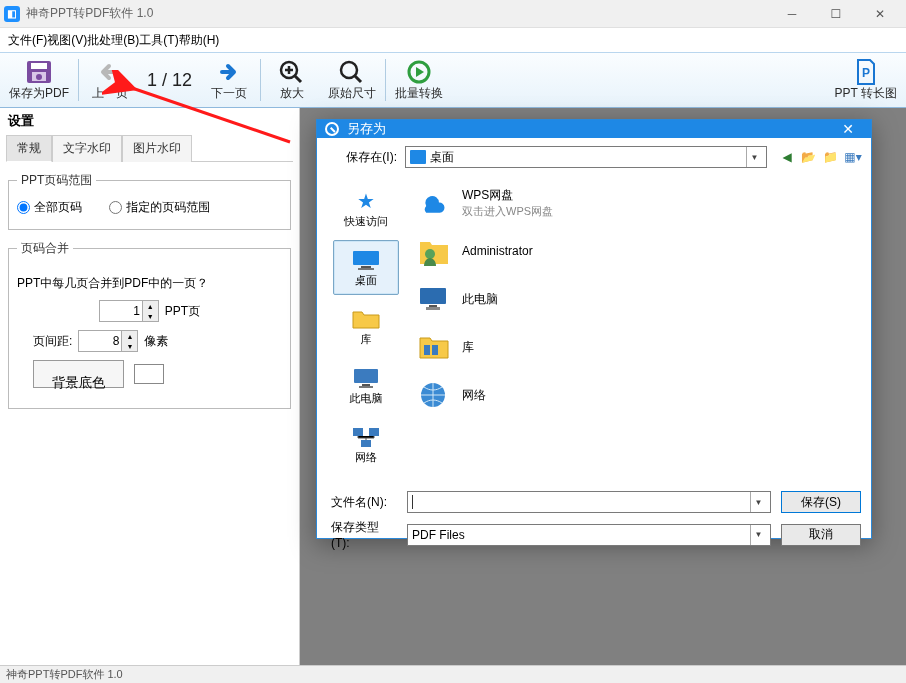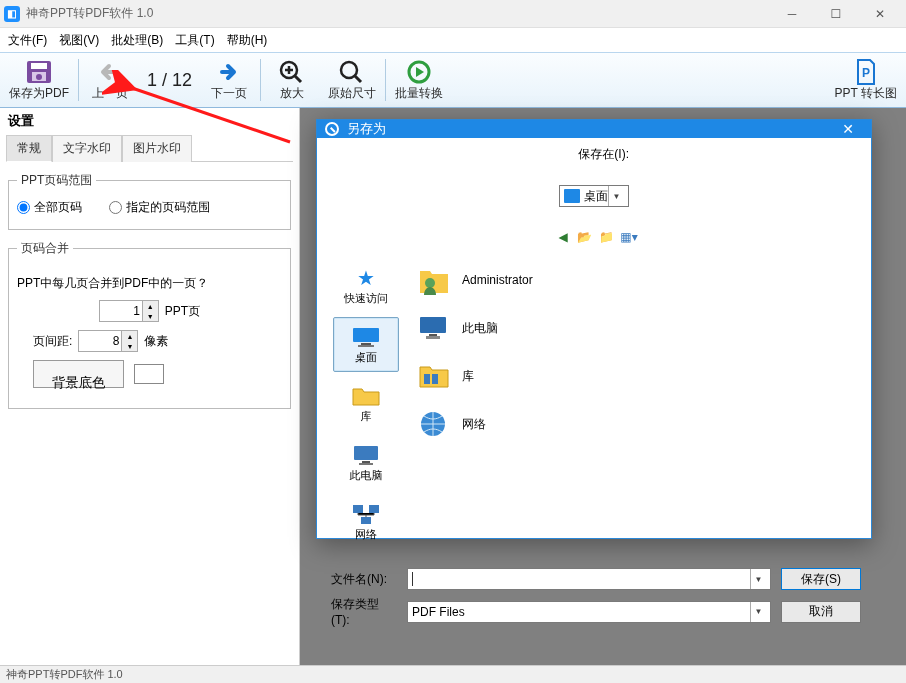--- a/index.html
+++ b/index.html
@@ -6,21 +6,21 @@
 body { width: 906px; height: 683px; background: #fff; font-size: 12px; position: relative; overflow: hidden; }
 
 
 .titlebar { height: 28px; background: #f0f0f0; display: flex; align-items: center; padding: 0 4px; border-bottom: 1px solid #e0e0e0; }
 .titlebar .appicon { width: 16px; height: 16px; background: #1e90ff; border-radius: 3px; margin-right: 6px; display:flex;align-items:center;justify-content:center;color:#fff;font-size:10px;font-weight:bold;}
 .titlebar .title { color: #666; flex: 1; }
 .titlebar .winbtns { display: flex; }
 .titlebar .winbtn { width: 44px; height: 28px; display: flex; align-items: center; justify-content: center; color: #555; cursor: pointer; }
 
 
-.menubar { height: 24px; display: flex; align-items: center; padding: 0 8px; gap: 12px; background: #fff; }
+.menubar { height: 24px; display: flex; align-items: center; padding: 0 8px; background: #fff; }
 .menubar .menuitem { cursor: pointer; }
 
 
 .toolbar { height: 56px; background: linear-gradient(#fafdff,#e8f3fb); border-top: 1px solid #b9d6ee; border-bottom: 1px solid #8fb9dd; display: flex; align-items: stretch; padding: 0 2px; }
 .toolbtn { display: flex; flex-direction: column; align-items: center; justify-content: center; padding: 4px 6px; min-width: 58px; cursor: pointer; border: 1px solid transparent; border-radius: 3px; }
 .toolbtn .ico { height: 28px; display:flex;align-items:center;justify-content:center; }
 .toolbtn .lbl { font-size: 12px; color: #2a2a2a; white-space:nowrap; }
 .toolsep { width: 1px; background: #b0cce2; margin: 6px 2px; }
 .toolspacer { flex: 1; }
 .pagectr { display:flex;align-items:center;padding:0 8px;color:#222;font-size:18px; }
@@ -52,21 +52,21 @@
 .arrow { position:absolute; pointer-events:none; }
 
 
 .dialog { position:absolute; left:316px; top:119px; width:556px; height:420px; background:#fff; border:1px solid #2b88d8; box-shadow:0 6px 24px rgba(0,0,0,.35); display:flex; flex-direction:column; }
 .dlg-title { height:30px; background:#1e88e5; color:#fff; display:flex; align-items:center; padding:0 8px; }
 .dlg-title .ico { width:14px;height:14px;border:2px solid #fff;border-radius:50%;margin-right:8px;position:relative;}
 .dlg-title .ico:after{content:"";position:absolute;left:3px;top:5px;width:6px;height:1.5px;background:#fff;transform:rotate(45deg);}
 .dlg-title .t { flex:1; font-size:13px; }
 .dlg-title .x { width:30px;text-align:center;cursor:pointer;font-size:14px; }
 .dlg-body { flex:1; padding:8px 10px; display:flex; flex-direction:column; }
-.dlg-row { display:flex; align-items:center; gap:22px; margin-bottom:6px;flex-direction:column; }
+.dlg-row { display:flex; align-items:center; gap:8px; margin-bottom:6px; }
 .dlg-row label { width:70px; text-align:right; font-size:12px; }
 .dlg-row .combo { flex:1; height:22px; border:1px solid #7a7a7a; display:flex; align-items:center; padding:0 4px; background:#fff; }
 .dlg-row .combo .cico { width:16px;height:14px;background:#1e88e5;margin-right:4px;border-radius:1px;}
 .dlg-row .combo .ctxt { flex:1; }
 .dlg-row .combo .carrow { width:16px;height:20px;border-left:1px solid #aaa;display:flex;align-items:center;justify-content:center;font-size:8px;color:#444; }
 .dlg-toolbar-icons { display:flex; gap:6px; margin-left:4px; }
 .dlg-toolbar-icons span { width:16px;height:16px;display:inline-flex;align-items:center;justify-content:center;font-size:12px;cursor:pointer; }
 .dlg-main { flex:1; display:flex; border-top:1px solid transparent; }
 .dlg-nav { width:78px; display:flex; flex-direction:column; align-items:center; padding:4px 0; }
 .dlg-nav .navitem { width:66px; display:flex;flex-direction:column;align-items:center;padding:6px 0;margin:2px 0;cursor:pointer;border:1px solid transparent;border-radius:2px; }
@@ -312,20 +312,31 @@
                 <path d="M7 10v2h16v-2M15 12v2" stroke="#555"></path>
               </svg>
             </div>
           <div class="nlbl">网络</div>
         </div>
       </div>
 
       <div class="dlg-list">
         <div class="item">
           <div class="iico">
+              <svg width="36" height="28">
+                <path d="M12 20a8 8 0 1 1 15-4 6 6 0 0 1 1 12H12a6 6 0 0 1 0-8z" fill="#1e88e5" transform="scale(.85)"></path>
+              </svg>
+            </div>
+          <div class="itxt">
+              <span>WPS网盘</span>
+              <span class="isub">双击进入WPS网盘</span>
+            </div>
+        </div>
+        <div class="item">
+          <div class="iico">
               <svg width="36" height="30">
                 <path d="M4 6h10l2 3h16v19H4z" fill="#f7c948"></path>
                 <circle cx="14" cy="18" r="5" fill="#5aa25a"></circle>
                 <path d="M8 30c0-5 3-8 6-8s6 3 6 8" fill="#4a8a4a"></path>
               </svg>
             </div>
           <div class="itxt">
               <span>Administrator</span>
             </div>
         </div>

